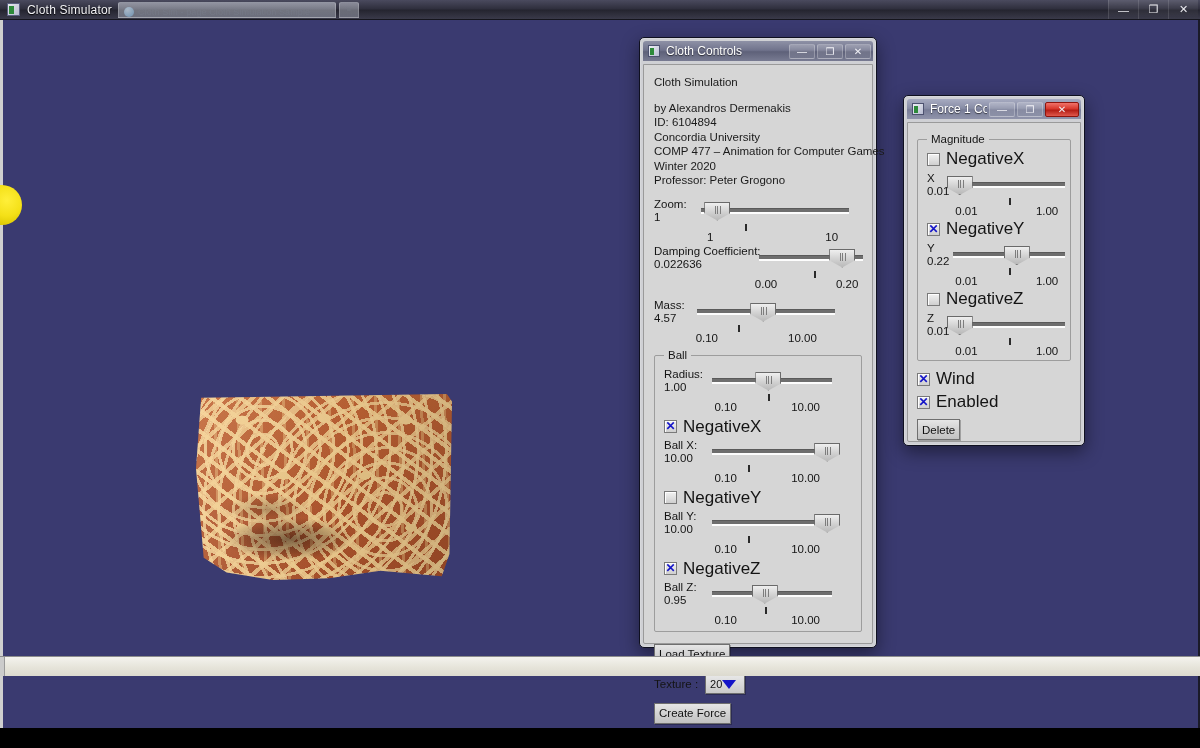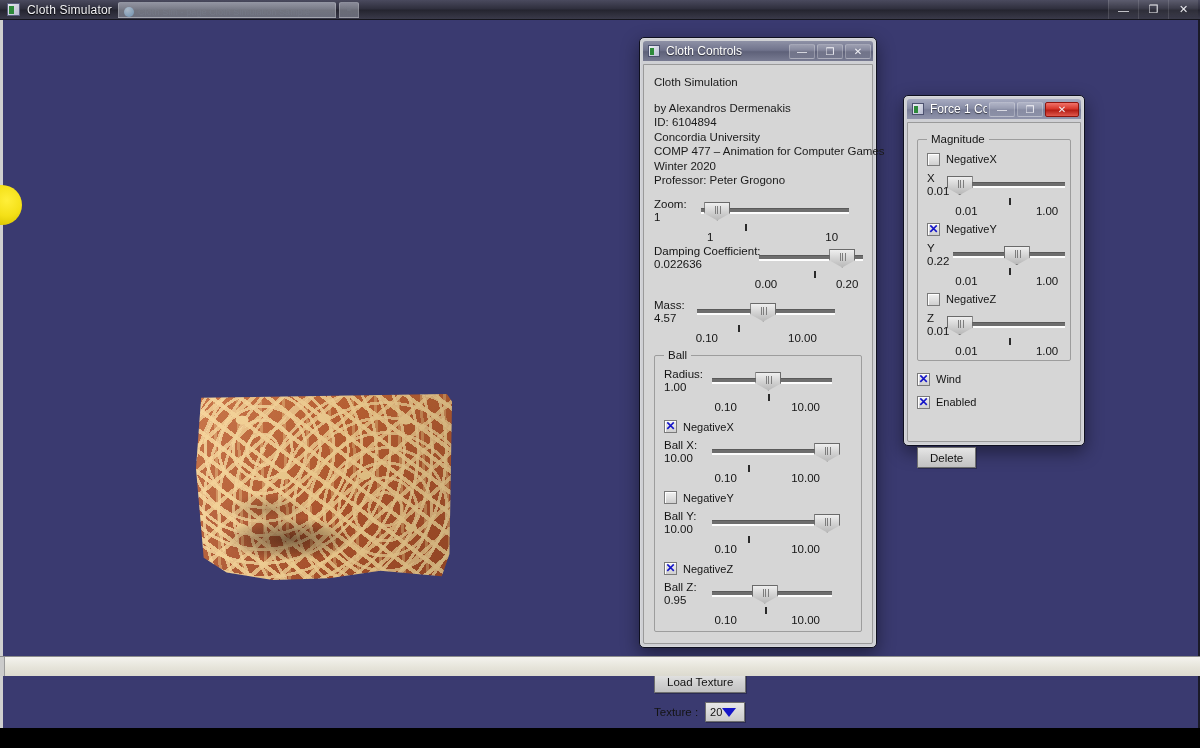--- a/index.html
+++ b/index.html
@@ -243,31 +243,30 @@
     width: 13px; height: 13px; flex: none; margin-right: 6px;
     background: linear-gradient(180deg,#f2f2f2,#cfcfcf);
     border: 1px solid #7a7a7a; box-shadow: 1px 1px 0 #ffffff inset;
     position: relative;
   }
   .cb.checked::after {
     content: "✕"; position: absolute; left: 0; top: -2px; width: 11px;
     font-size: 12px; font-weight: bold; color: #1414c8;
     text-align: center; line-height: 14px;
   }
-  .cb-label { font-size: 11px; color: #141414; white-space: nowrap; }
+  .cb-label { font-size: 17px; color: #141414; white-space: nowrap; }
 
   
   .jbtn {
     display: inline-flex; align-items: center; justify-content: center;
-    height: 21px; padding: 0 12px;
+    height: 21px; padding: 0 4px;
     font-size: 11.5px; color: #111;
     background: linear-gradient(180deg,#e6e6e6 0%,#d2d2d2 50%,#c2c2c2 100%);
     border: 1px solid #6f6f6f;
     box-shadow: 1px 1px 0 rgba(0,0,0,.25);
-    margin-top: 28px;
   }
   .tex-row { display: flex; align-items: center; margin-top: 9px; }
   .tex-lbl { font-size: 11.5px; color: #141414; margin-right: 7px; }
   .combo {
     width: 40px; height: 20px; position: relative;
     background: linear-gradient(180deg,#e8e8e8,#cacaca);
     border: 1px solid #6f6f6f; box-shadow: 1px 1px 0 rgba(0,0,0,.25);
     display: flex; align-items: center; overflow: hidden;
   }
   .combo .cv { font-size: 11px; color: #111; margin-left: 4px; }

